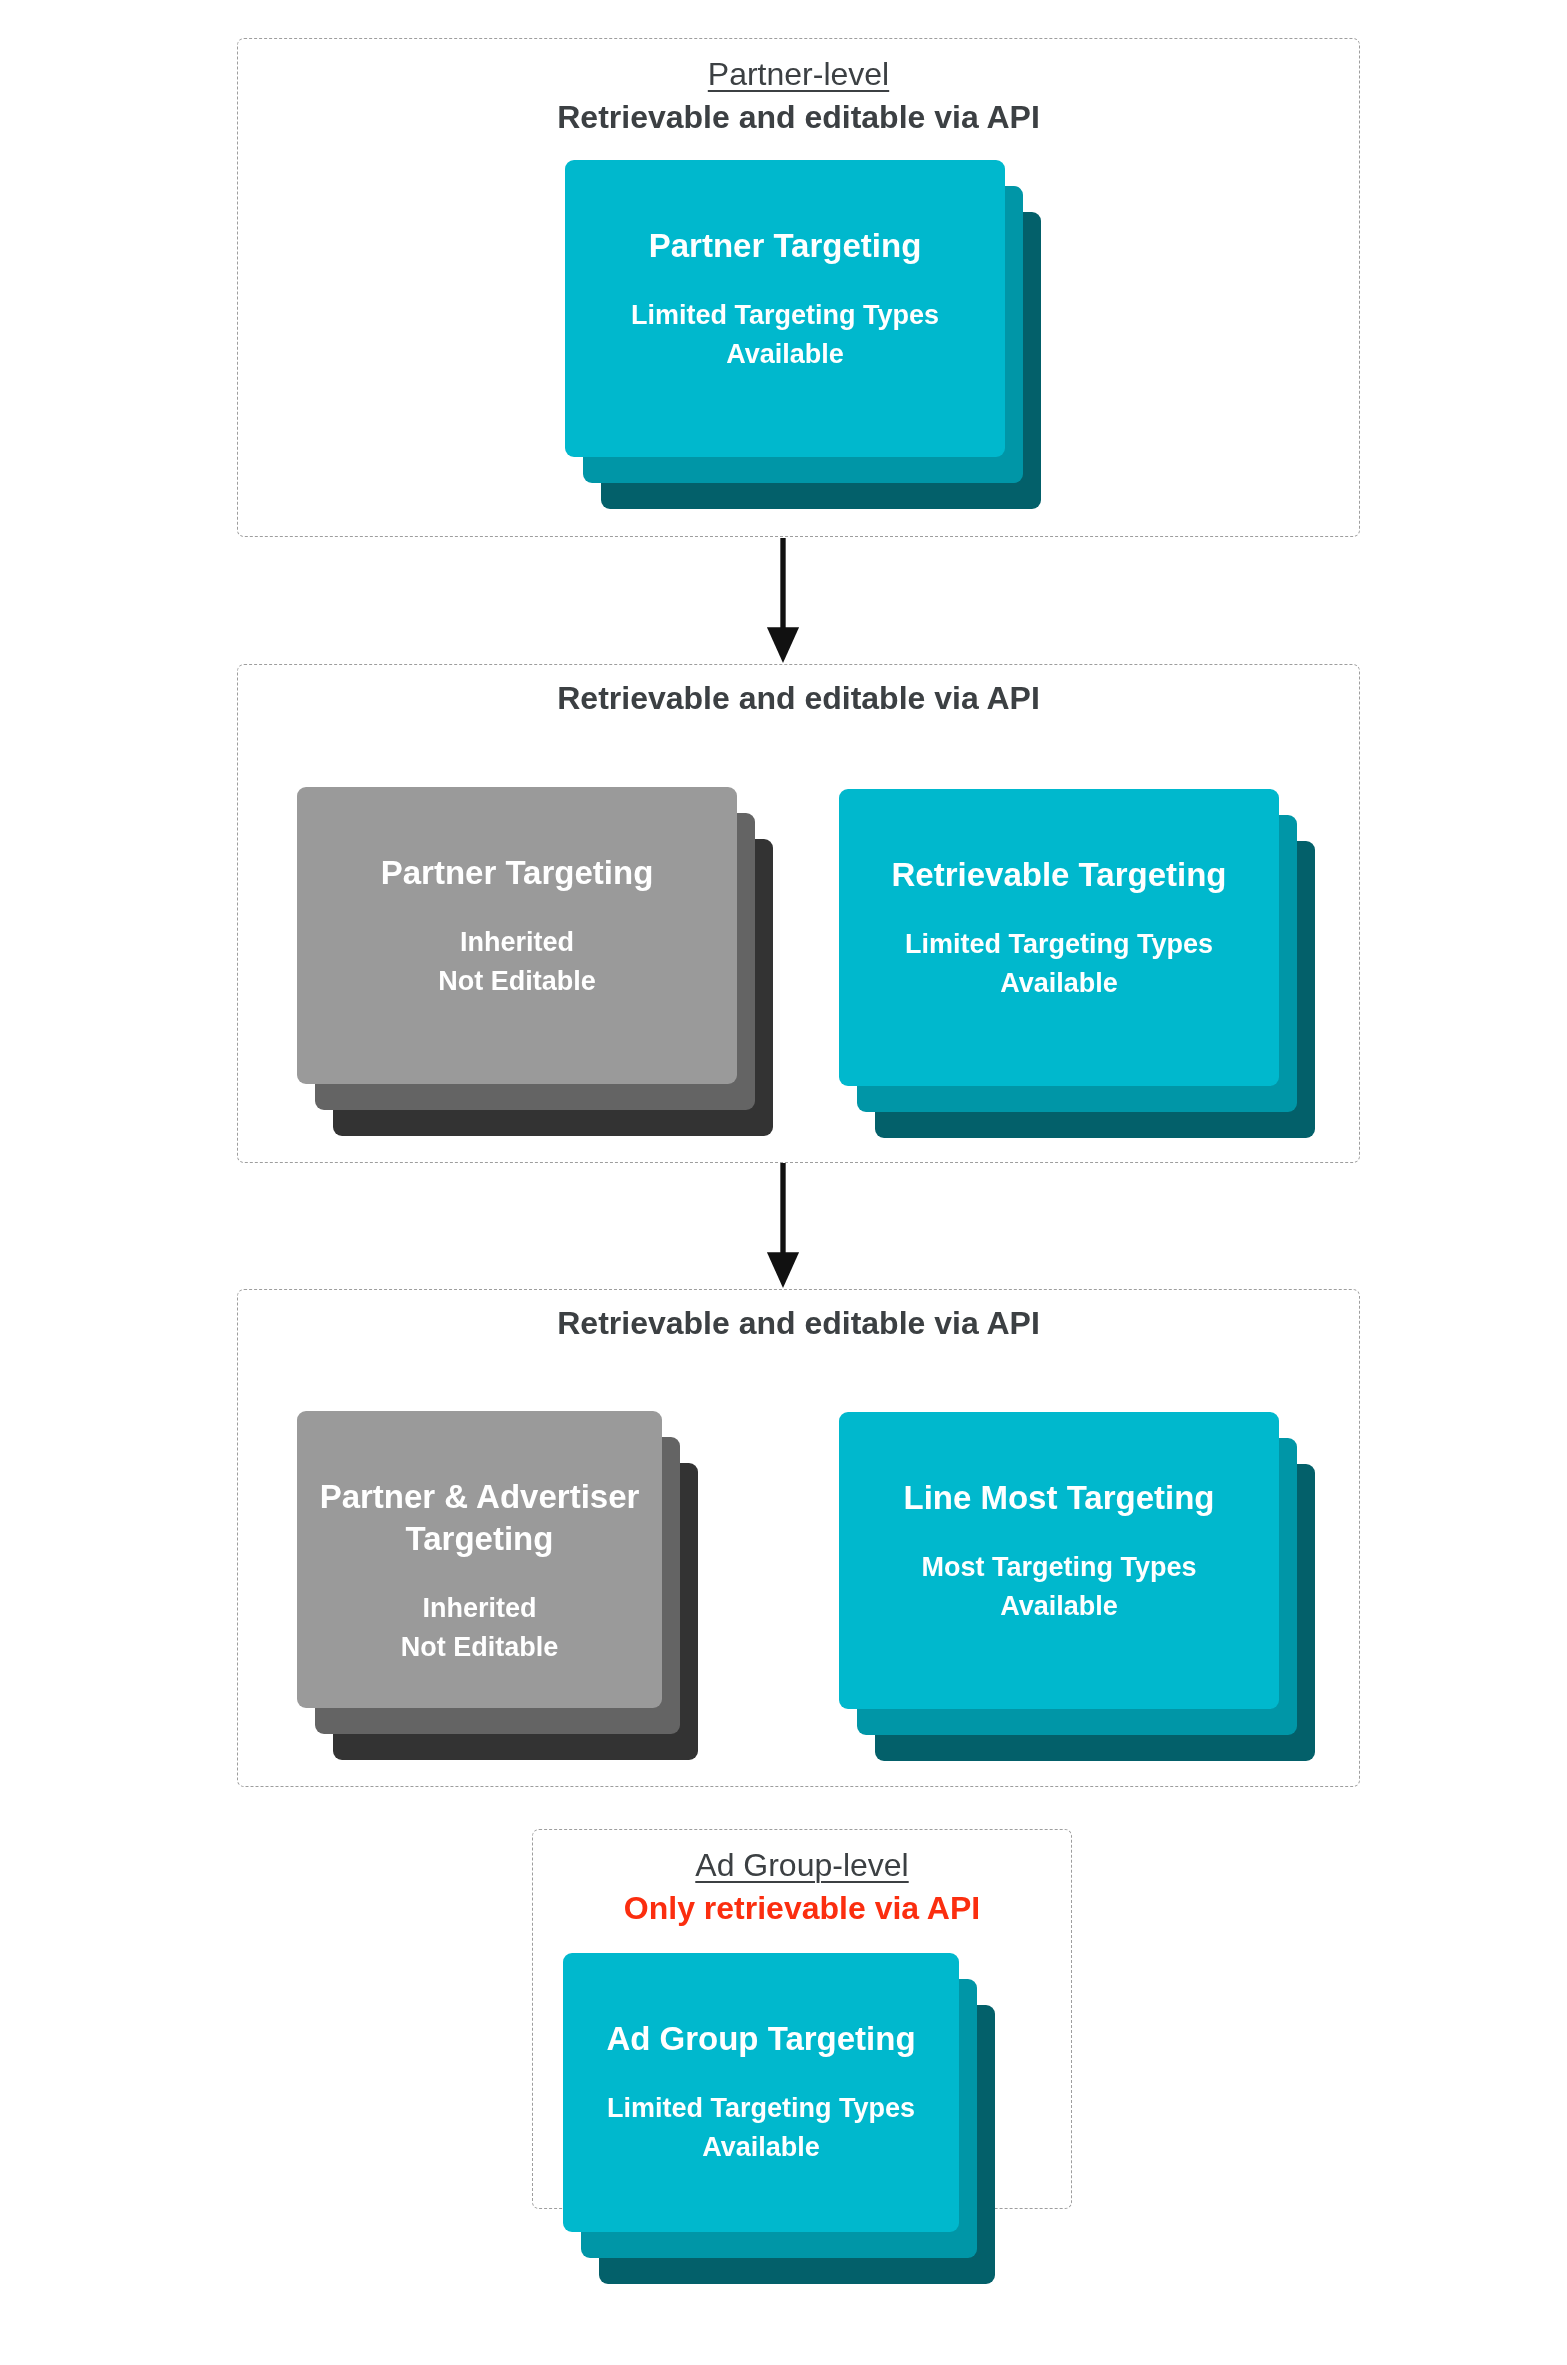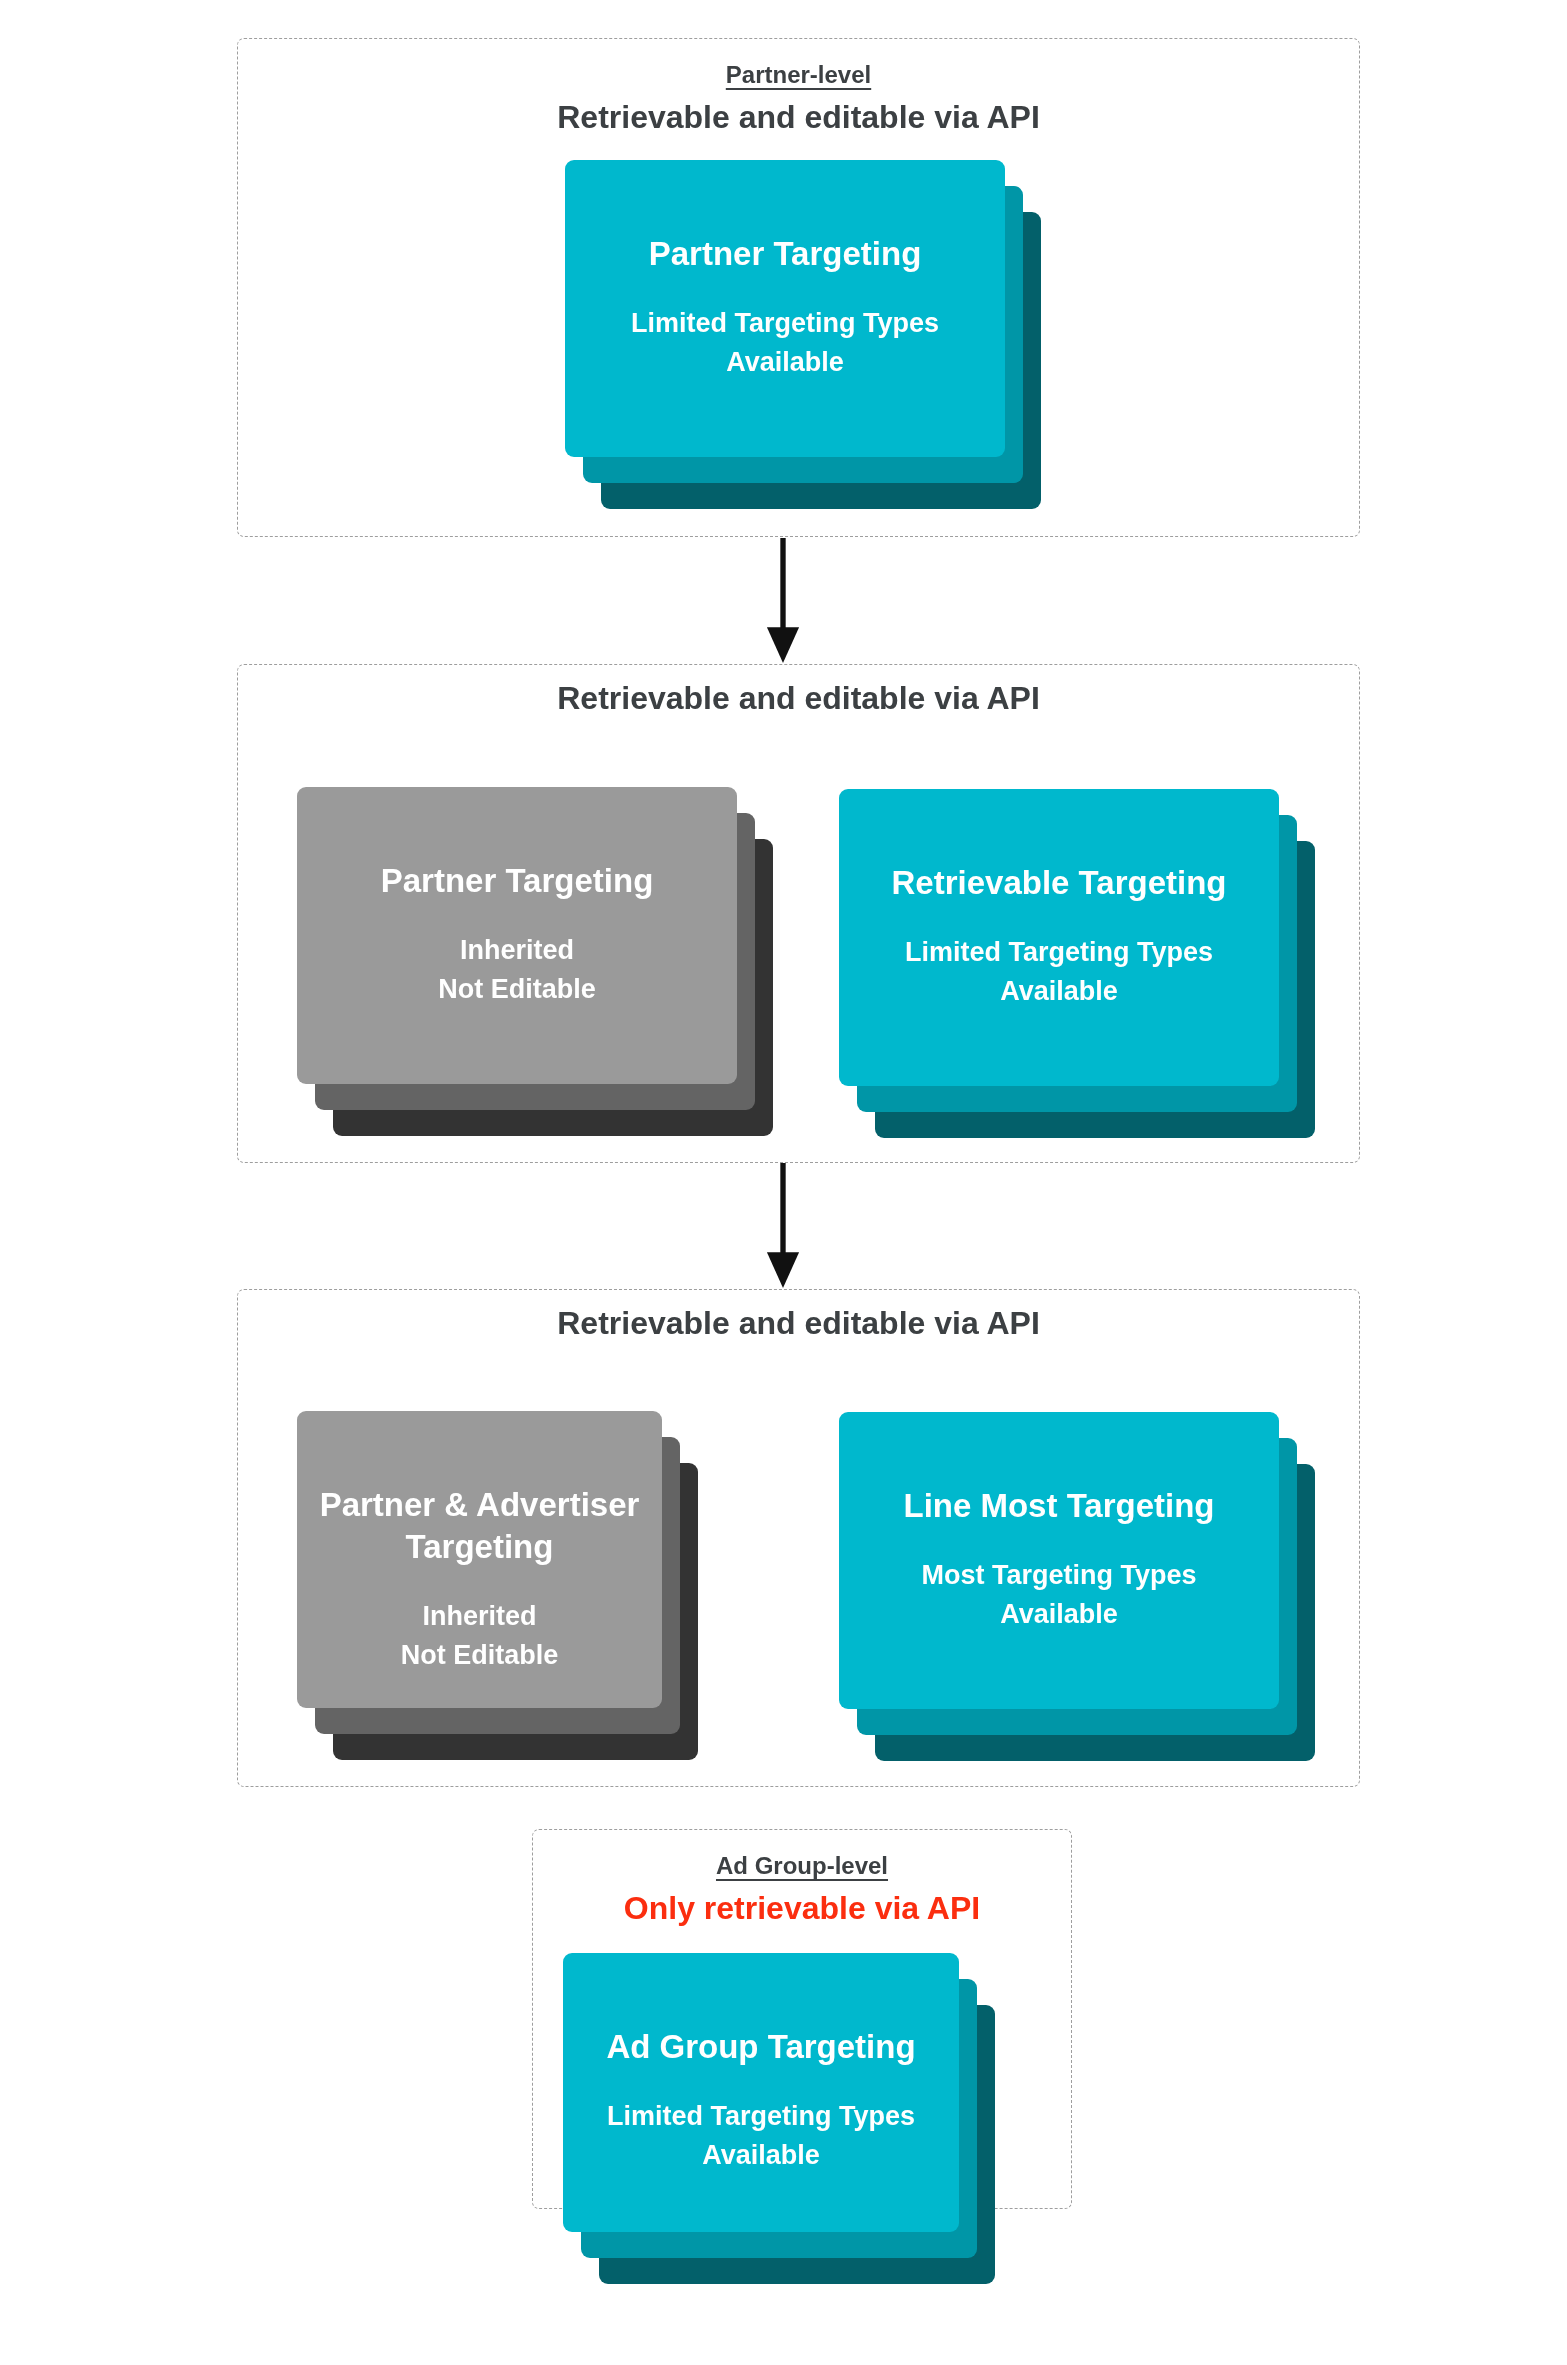--- a/index.html
+++ b/index.html
@@ -19,23 +19,23 @@
     border: 1.8px dashed var(--border_gray);
     border-radius: 7.1px;
     background: transparent;
   }
   .section-header {
     text-align: center;
     padding-top: 12.5px;
     color: var(--heading_text);
   }
   .level-title {
-    font-size: 24px;
+    font-size: 32px;
     line-height: 45px;
-    font-weight: 700;
+    font-weight: 400;
     text-decoration: underline;
     text-underline-offset: 4.5px;
     text-decoration-thickness: 1.8px;
   }
   .level-subtitle {
     font-size: 32px;
     line-height: 41px;
     font-weight: 700;
   }
   .level-subtitle.red { color: var(--alert_red); }
@@ -65,21 +65,21 @@
   .teal .shadow-outer{ background: var(--teal_dark); }
   .gray .card        { background: var(--gray); }
   .gray .shadow-inner{ background: var(--gray_mid); }
   .gray .shadow-outer{ background: var(--gray_dark); }
 
   .card-title {
     font-size: 33px;
     font-weight: 700;
     line-height: 42px;
     max-width: 384px;
-    margin: 16px auto;
+    margin: 8px auto;
   }
   .card-body {
     margin-top: 29px;
     font-size: 27px;
     font-weight: 700;
     line-height: 39px;
     max-width: 357px;
     margin-left: auto;
     margin-right: auto;
   }

